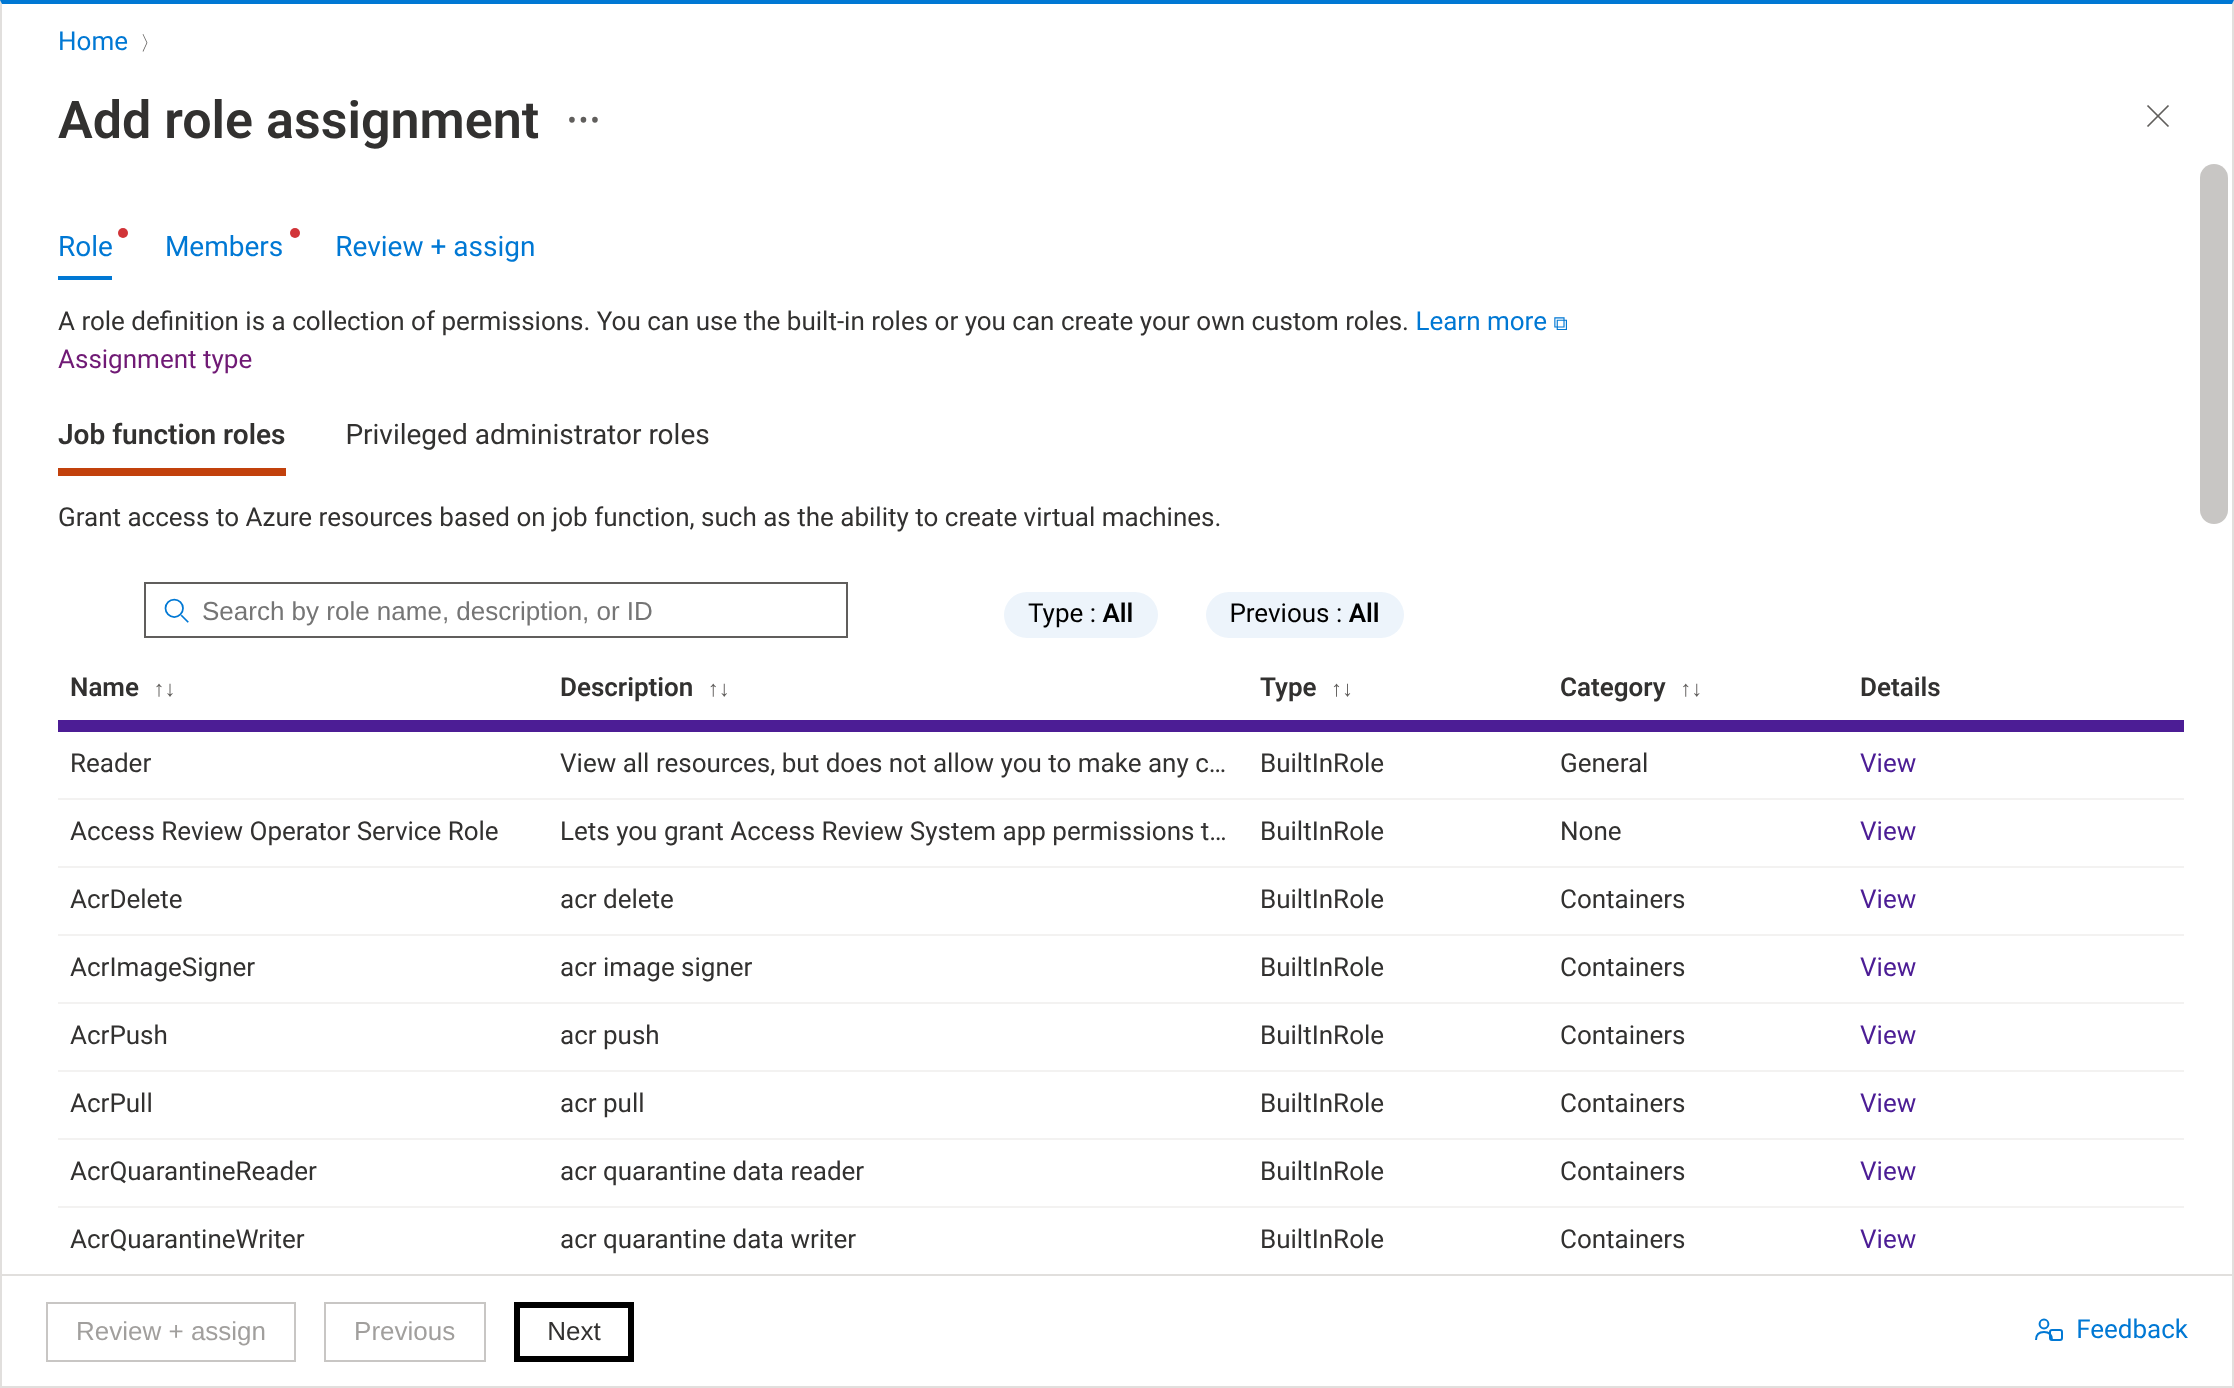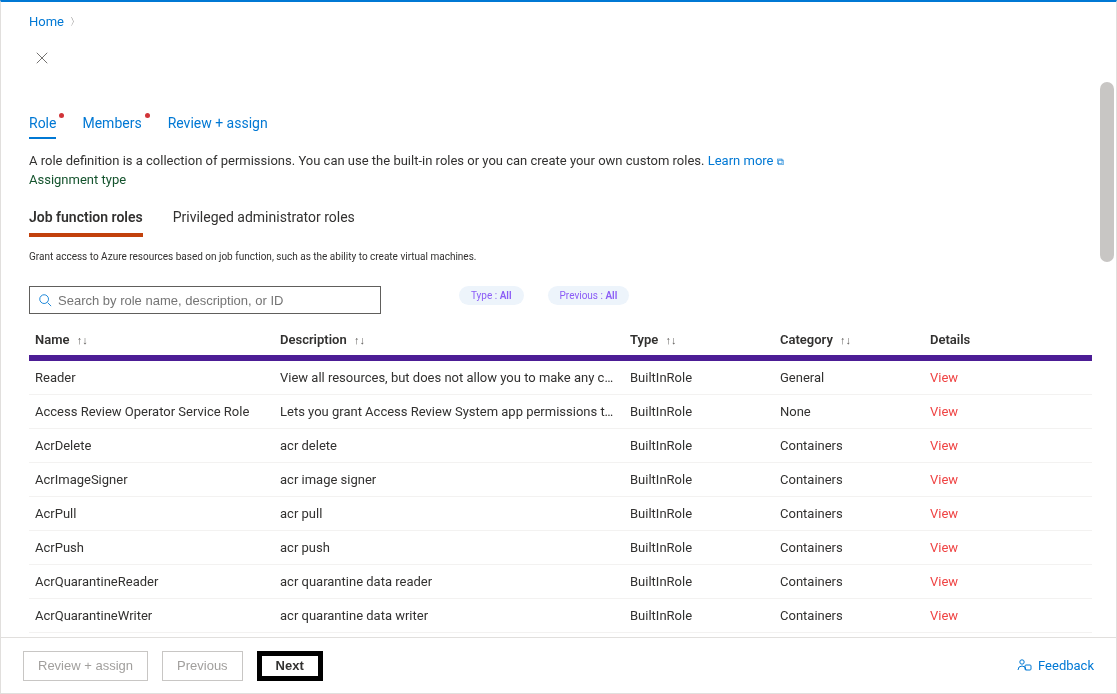--- a/index.html
+++ b/index.html
@@ -43,81 +43,85 @@
     color: #0078d4; font-size: 14px; padding-bottom: 6px; cursor: pointer; position: relative;
   }
   .tab.active { border-bottom: 2px solid #0078d4; font-weight: 400; }
   .tab .dot::after {
     content: ""; position: absolute; top: -2px; right: -8px;
     width: 5px; height: 5px; background: #d13438; border-radius: 50%;
   }
   .desc-line { font-size: 13px; color: #323130; margin-bottom: 4px; }
   .desc-line a { color: #0078d4; text-decoration: none; }
   .ext-icon { font-size: 10px; color: #0078d4; }
-  .subhead { font-size:13px; color:#14532d; margin-bottom: 18px; }
+  .subhead { font-size:13px; color:#701a75; margin-bottom: 18px; }
   .subtabs { display:flex; gap: 30px; margin-bottom: 14px; }
   .subtab { font-size: 14px; color:#323130; padding: 4px 0 8px 0; cursor:pointer; }
   .subtab.active { font-weight:600; border-bottom: 4px solid #c2410c; }
-  .grant-text { font-size:10px; color:#323130; margin-bottom: 24px; }
-  .filter-row { display:flex; align-items:flex-start; gap: 24px; margin-bottom: 10px; }
+  .grant-text { font-size:13px; color:#323130; margin-bottom: 24px; }
+  .filter-row { display:flex; align-items:flex-end; gap: 24px; margin-bottom: 10px; margin-left: 43px; }
   .search-box {
     display:flex; align-items:center; border:1px solid #605e5c; padding: 4px 8px;
     width: 352px; height: 28px; background:#fff;
   }
   .search-box svg { width: 14px; height:14px; color:#0078d4; margin-right:6px; flex-shrink:0; }
   .search-box input { border:none; outline:none; font-size:13px; width:100%; color:#605e5c; }
   .pill {
-    background:#edf4fb; border-radius: 14px; padding: 4px 12px; font-size: 10px; color:#8b5cf6;
+    background:#edf4fb; border-radius: 14px; padding: 4px 12px; font-size: 13px; color:#000000;
     cursor:pointer;
   }
   .pill b { font-weight:600; }
   table { width: 100%; border-collapse: collapse; table-layout: fixed;}
   th {
     text-align:left; font-weight:600; font-size:13px; padding: 8px 6px; border-bottom: 6px solid #4c1d95;
     color:#323130; white-space: nowrap;
   }
   th .sort { color:#605e5c; font-size:11px; margin-left:4px; }
   td {
     padding: 9px 6px; border-bottom: 1px solid #f3f2f1; font-size:13px; color:#323130;
     white-space: nowrap; overflow:hidden; text-overflow: ellipsis;
   }
-  td a { color:#ef4444; text-decoration:none; }
+  td a { color:#4c1d95; text-decoration:none; }
   .col-name { width: 245px; }
   .col-desc { width: 350px; }
   .col-type { width: 150px; }
   .col-cat  { width: 150px; }
   .col-det  { width: auto; }
   .footer {
     position:absolute; bottom:0; left:0; right:0; height:56px;
     border-top:1px solid #e1dfdd; background:#fff;
     display:flex; align-items:center; justify-content:space-between;
     padding: 0 22px;
   }
   .footer-left { display:flex; gap:14px; }
   .btn {
     height:30px; padding: 0 14px; font-size:13px; border:1px solid #8a8886;
     background:#fff; cursor:pointer; color:#323130;
   }
   .btn.disabled { color:#a19f9d; border-color:#c8c6c4; cursor:default; background:#fff; }
-  .btn.primary-outline { border:5px solid #000000; font-weight:700; }
+  .btn.primary-outline { border:3px solid #000000; font-weight:400; }
   .feedback { display:flex; align-items:flex-start; gap:6px; color:#0078d4; font-size:13px; cursor:pointer; }
   .feedback svg { width:16px; height:16px; }
 </style>
 </head>
 <body>
 
 <div class="scroll-outer">
   <div class="scrollbar-fake"></div>
   <div class="content">
     <div class="breadcrumb">
       <a href="#">Home</a>
       <span class="chevron">〉</span>
     </div>
 
     <div class="header-row">
+      <div class="title-wrap">
+        <h1>Add role assignment</h1>
+        <span class="ellipsis-icon">•••</span>
+      </div>
       <button class="close-btn">
         <svg viewBox="0 0 16 16" width="14" height="14">
             <line x1="2" y1="2" x2="14" y2="14" stroke="currentColor" stroke-width="1"></line>
             <line x1="14" y1="2" x2="2" y2="14" stroke="currentColor" stroke-width="1"></line>
           </svg>
       </button>
     </div>
 
     <div class="tabs">
       <div class="tab active">
@@ -201,29 +205,29 @@
             <td><a href="#">View</a></td>
           </tr>
           <tr>
             <td>AcrImageSigner</td>
             <td>acr image signer</td>
             <td>BuiltInRole</td>
             <td>Containers</td>
             <td><a href="#">View</a></td>
           </tr>
           <tr>
+            <td>AcrPush</td>
+            <td>acr push</td>
+            <td>BuiltInRole</td>
+            <td>Containers</td>
+            <td><a href="#">View</a></td>
+          </tr>
+          <tr>
             <td>AcrPull</td>
             <td>acr pull</td>
-            <td>BuiltInRole</td>
-            <td>Containers</td>
-            <td><a href="#">View</a></td>
-          </tr>
-          <tr>
-            <td>AcrPush</td>
-            <td>acr push</td>
             <td>BuiltInRole</td>
             <td>Containers</td>
             <td><a href="#">View</a></td>
           </tr>
           <tr>
             <td>AcrQuarantineReader</td>
             <td>acr quarantine data reader</td>
             <td>BuiltInRole</td>
             <td>Containers</td>
             <td><a href="#">View</a></td>

